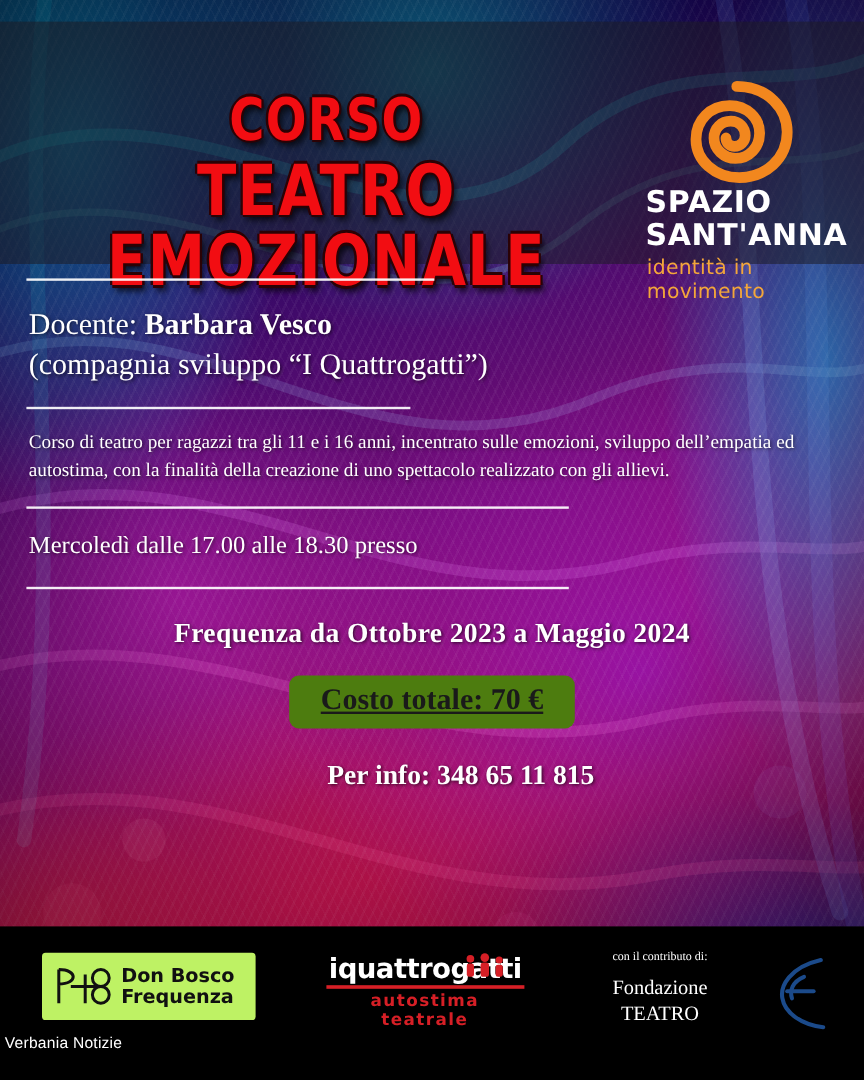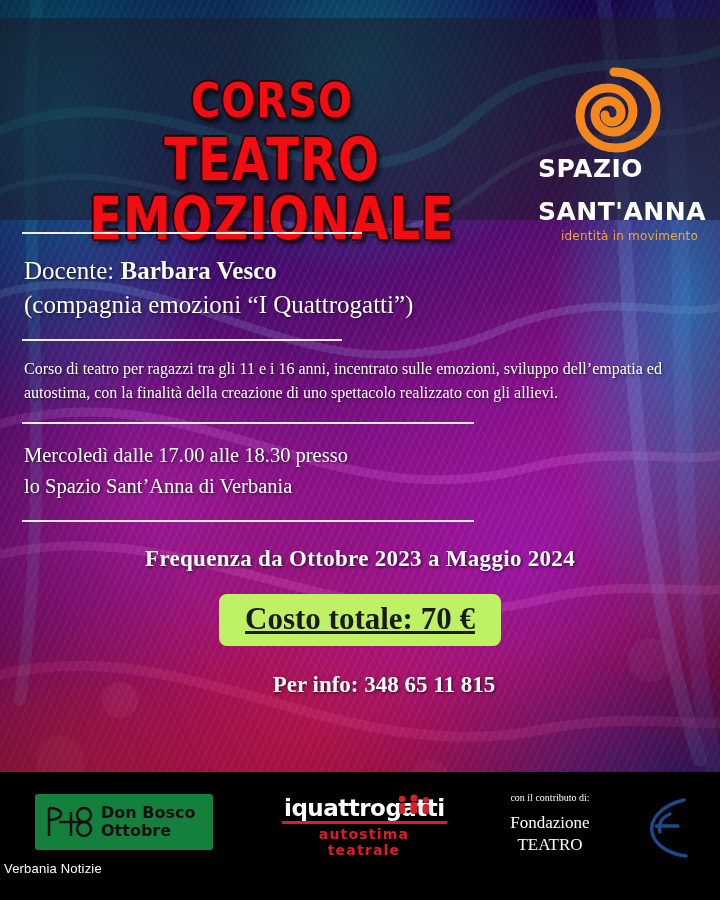--- a/index.html
+++ b/index.html
@@ -102,28 +102,28 @@
   .logo-sa .l1, .logo-sa .l2 {
     font-family: "DejaVu Sans", sans-serif;
     font-weight: bold;
     color: #ffffff;
     font-size: 25px;
     line-height: 1.0;
     letter-spacing: 0.5px;
     text-align: left;
     padding-left: 8px;
   }
-  .logo-sa .l2 { margin-top: 18px; }
+  .logo-sa .l2 { margin-top: 2px; }
   .logo-sa .l3 {
     font-family: "DejaVu Sans", sans-serif;
     color: #f3a63a;
-    font-size: 12px;
+    font-size: 17px;
     margin-top: 5px;
     letter-spacing: 0.2px;
-    text-align: right;
+    text-align: left;
     padding-left: 9px;
   }
 
   
   .body-area {
     position: absolute;
     left: 0;
     top: 232px;
     width: 720px;
   }
@@ -167,24 +167,24 @@
     color: #ffffff;
     font-weight: bold;
     font-size: 23px;
     margin-top: 24px;
     letter-spacing: 0.3px;
     text-shadow: 1px 1px 3px rgba(0,0,0,0.7);
   }
   .cost-wrap { text-align: center; margin-top: 22px; }
   .cost {
     display: inline-block;
-    background: #bef264;
+    background: #4d7c0f;
     color: #1a1a1a;
     font-weight: bold;
-    font-size: 31px;
+    font-size: 25px;
     padding: 7px 26px 9px 26px;
     border-radius: 8px;
   }
   .cost span { text-decoration: underline; }
   .info {
     text-align: center;
     color: #ffffff;
     font-weight: bold;
     font-size: 23px;
     margin-top: 26px;
@@ -200,42 +200,41 @@
     width: 720px;
     height: 108px;
     background: #000000;
   }
   .db-logo {
     position: absolute;
     left: 35px;
     top: 22px;
     width: 178px;
     height: 56px;
-    background: #15803d;
+    background: #bef264;
     border-radius: 3px;
     display: flex;
     align-items: center;
     padding-left: 8px;
     box-sizing: border-box;
   }
   .db-logo .txt {
     font-family: "DejaVu Sans", sans-serif;
     color: #111;
     font-weight: bold;
     font-size: 16px;
     line-height: 1.12;
     margin-left: 6px;
   }
   .iqg {
     position: absolute;
     left: 272px;
     top: 24px;
     width: 164px;
     text-align: center;
-    margin-left: 10px;
   }
   .iqg .t1 {
     font-family: "DejaVu Sans", sans-serif;
     font-weight: bold;
     font-size: 23px;
     color: #ffffff;
     letter-spacing: -0.5px;
     border-bottom: 3px solid #d61f26;
     display: inline-block;
     padding: 0 2px 1px 2px;
@@ -322,32 +321,31 @@
       <div class="l3">identità in movimento</div>
     </div>
   </div>
 
   <div class="body-area">
     <div class="rule w1"></div>
 
     <div class="docente">
       <span>Docente:</span>
       <b>Barbara Vesco</b>
-      <span class="sub">(compagnia emozioni “I Quattrogatti”)</span>
+      <span class="sub">(compagnia sviluppo “I Quattrogatti”)</span>
     </div>
 
     <div class="rule w2" style="margin-top:18px"></div>
 
     <div class="para">Corso di teatro per ragazzi tra gli 11 e i 16 anni, incentrato sulle emozioni, sviluppo dell’empatia ed autostima, con la finalità della creazione di uno spettacolo realizzato con gli allievi.</div>
 
     <div class="rule w3"></div>
 
     <div class="schedule">
       <div>Mercoledì dalle 17.00 alle 18.30 presso</div>
-      <div>lo Spazio Sant’Anna di Verbania</div>
     </div>
 
     <div class="rule w4"></div>
 
     <div class="freq">Frequenza da Ottobre 2023 a Maggio 2024</div>
 
     <div class="cost-wrap">
       <div class="cost"><span>Costo totale: 70 €</span></div>
     </div>
 
@@ -360,21 +358,21 @@
       <svg width="52" height="40" viewBox="0 0 52 40">
         <g fill="none" stroke="#111" stroke-width="2.5">
           <path d="M6 6 L6 34 M6 6 C22 6 22 18 6 18"></path>
           <path d="M16 20 L40 20 M28 10 L28 34"></path>
           <circle cx="41" cy="13" r="7"></circle>
           <circle cx="41" cy="27" r="7"></circle>
         </g>
       </svg>
       <div class="txt">
         <div>Don Bosco</div>
-        <div>Ottobre</div>
+        <div>Frequenza</div>
       </div>
     </div>
 
     <div class="iqg">
       <svg width="160" height="22" viewBox="0 0 160 22" style="position:absolute;left:2px;top:-2px">
         <g fill="#D61F26">
           <circle cx="118" cy="5" r="3.2"></circle>
             <rect x="115" y="9" width="6" height="11" rx="2"></rect>
           <circle cx="130" cy="4" r="3.6"></circle>
             <rect x="126.5" y="8" width="7" height="12" rx="2.4"></rect>

